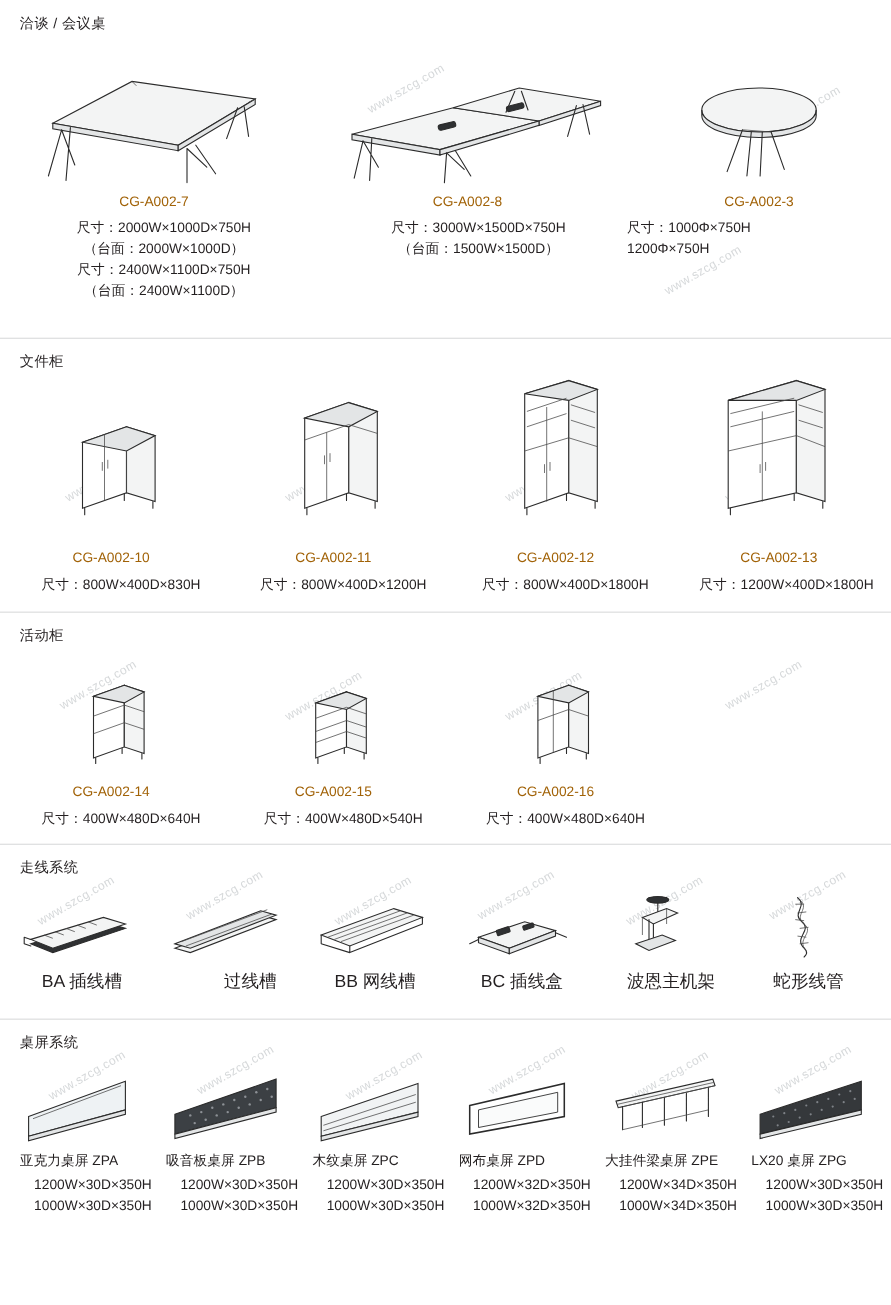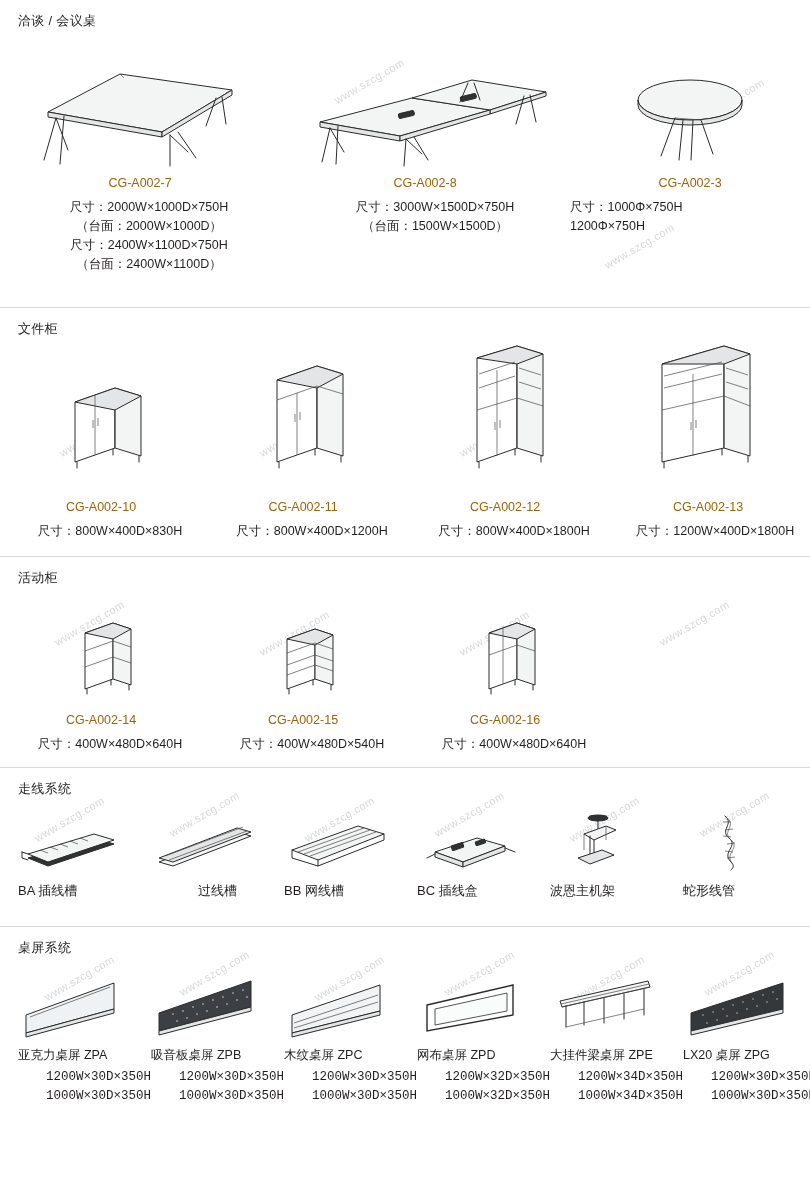--- a/index.html
+++ b/index.html
@@ -78,25 +78,26 @@
   .fill-lt { fill: #f3f4f4; stroke: #2b2b2b; stroke-width: 1; }
   .fill-md { fill: #e3e5e6; stroke: #2b2b2b; stroke-width: 1; }
   .fill-dk { fill: #2f3133; stroke: #2b2b2b; stroke-width: 1; }
   .fill-wh { fill: #ffffff; stroke: #2b2b2b; stroke-width: 1; }
 
   
   #sec-meeting .row { align-items: flex-start; }
   #sec-meeting .cell { padding-top: 6px; }
 
   .acc-label {
-    font-size: 13px;
+    font-size: 16px;
     margin-top: 4px;
+    margin-left: 20px;
   }
   .screen-label { font-size: 12.5px; text-align: left; }
-  .screen-dims { font-size: 12.5px; line-height: 19px; text-align: right; font-family: Liberation Mono, monospace; }
+  .screen-dims { font-size: 12.5px; line-height: 19px; text-align: center; }
 </style>
 </head>
 <body>
 
 <div class="page">
 
   <div class="section" id="sec-meeting" style="height:307px;">
     <div class="section-title">洽谈 / 会议桌</div>
 
     <div class="wm" style="left:70px; top:92px;">www.szcg.com</div>

